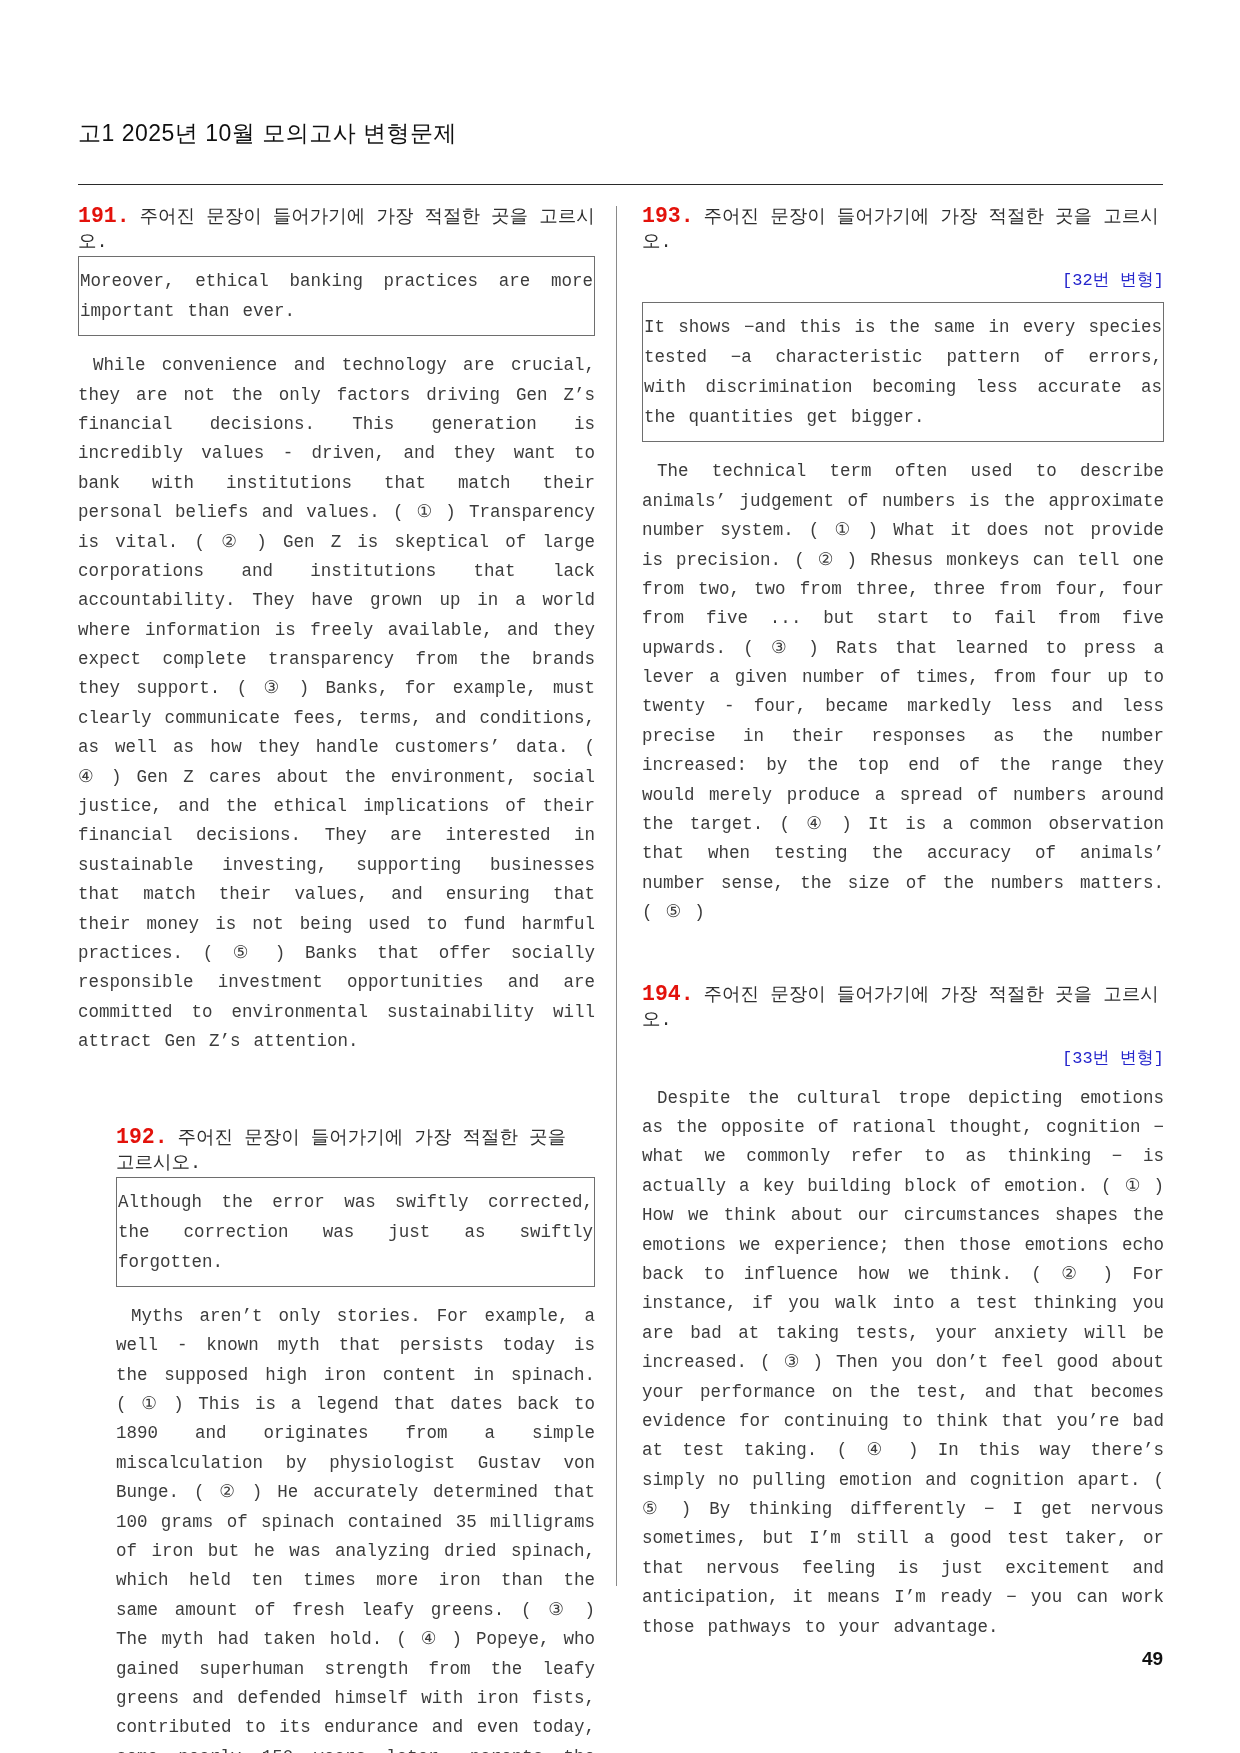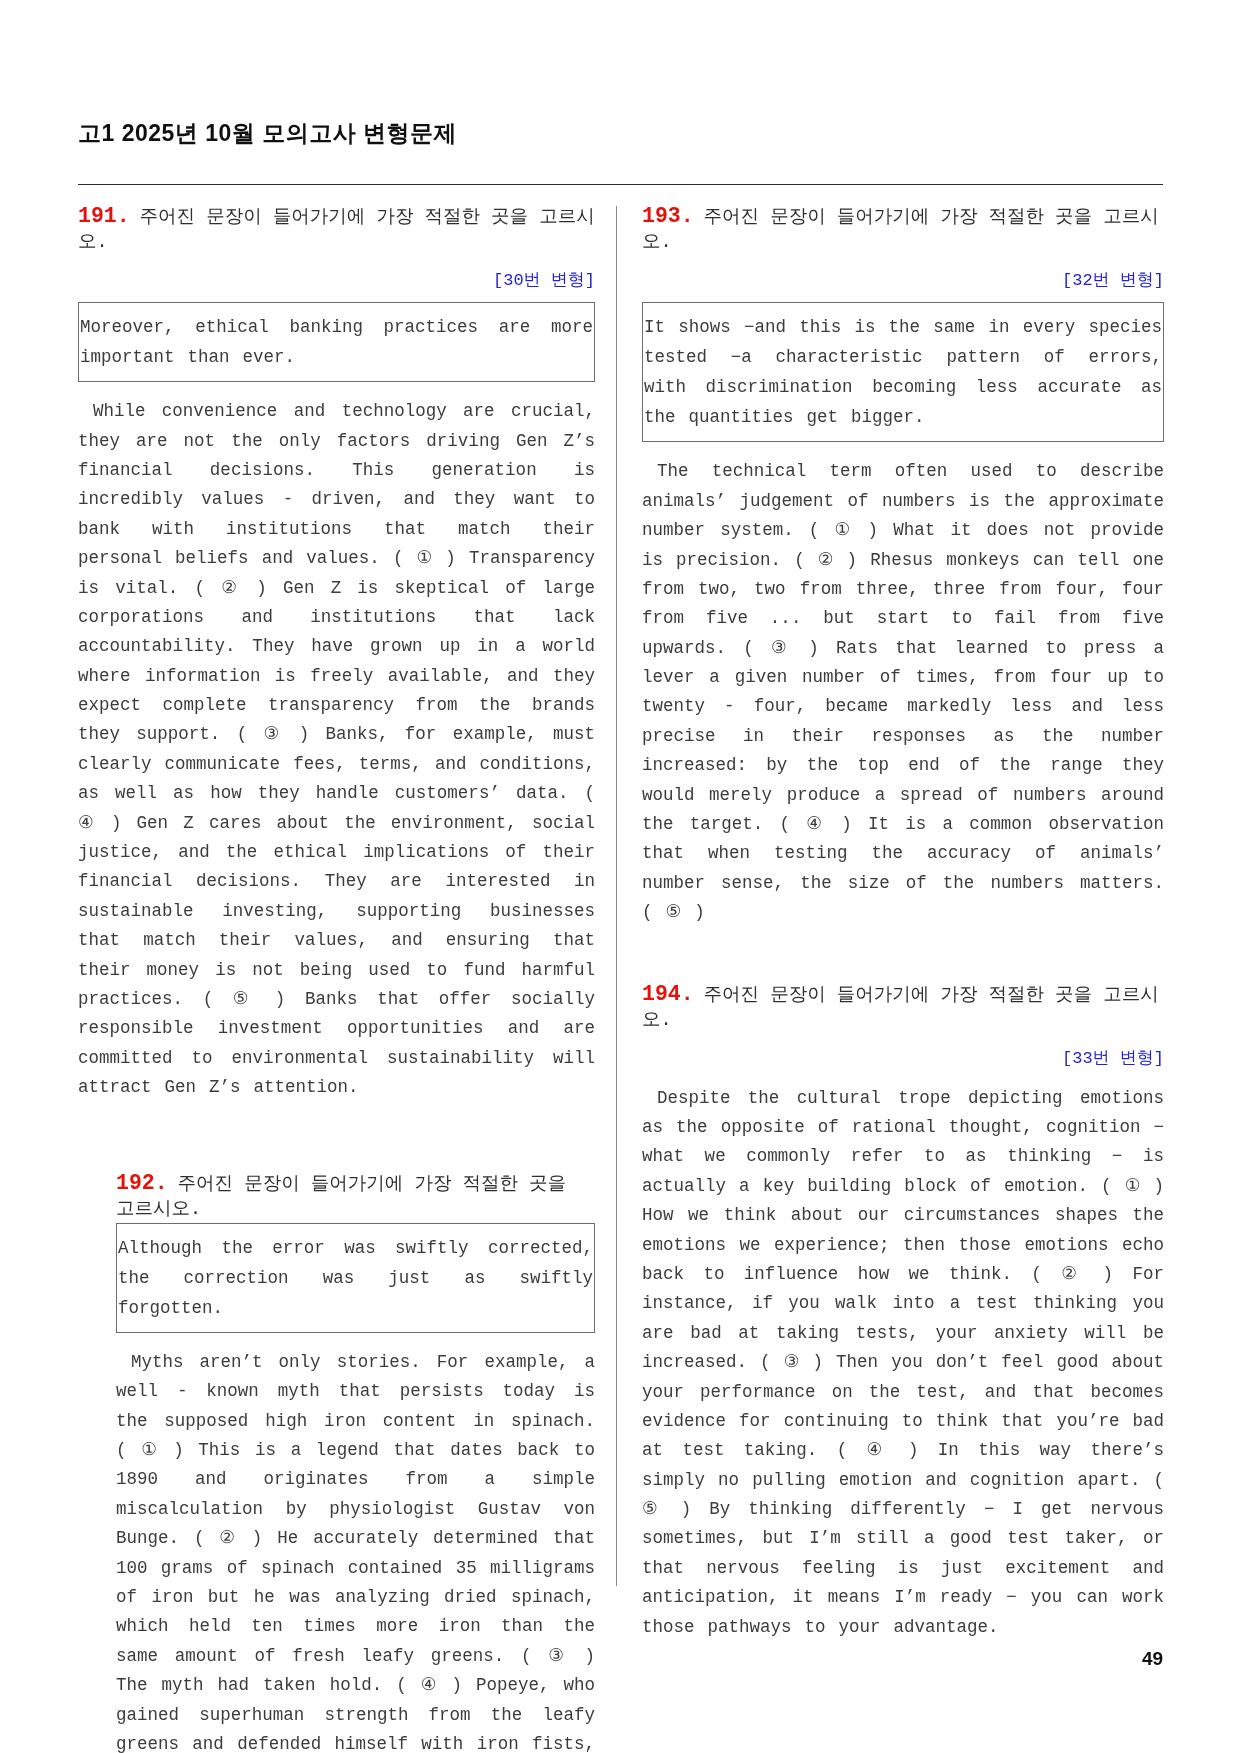--- a/index.html
+++ b/index.html
@@ -17,21 +17,21 @@
     background:#ffffff;
     font-family:"Liberation Serif","DejaVu Serif",serif;
     color:var(--body-text);
     overflow:hidden;
   }
   .doc-title{
     position:absolute;
     left:78px;
     top:118px;
     font-family:"Liberation Sans","DejaVu Sans",sans-serif;
-    font-weight:700;
+    font-weight:400;
     font-size:23px;
     letter-spacing:0.5px;
     color:#101010;
     white-space:nowrap;
   }
   .header-rule{
     position:absolute;
     left:78px;
     width:1085px;
     top:184px;
@@ -115,21 +115,20 @@
   <div class="col-divider"></div>
 
   <div class="columns">
 
     <div class="col left">
 
       <section class="question">
         <div class="q-header">
           <span class="q-num">191.</span><span class="q-instruction">주어진 문장이 들어가기에 가장 적절한 곳을 고르시오.</span>
         </div>
-        <div class="q-tag">[30번 변형]</div>
         <div class="q-box">Moreover, ethical banking practices are more important than ever.</div>
         <p class="q-passage">While convenience and technology are crucial, they are not the only factors driving Gen Z’s financial decisions. This generation is incredibly values - driven, and they want to bank with institutions that match their personal beliefs and values. ( ① ) Transparency is vital. ( ② ) Gen Z is skeptical of large corporations and institutions that lack accountability. They have grown up in a world where information is freely available, and they expect complete transparency from the brands they support. ( ③ ) Banks, for example, must clearly communicate fees, terms, and conditions, as well as how they handle customers’ data. ( ④ ) Gen Z cares about the environment, social justice, and the ethical implications of their financial decisions. They are interested in sustainable investing, supporting businesses that match their values, and ensuring that their money is not being used to fund harmful practices. ( ⑤ ) Banks that offer socially responsible investment opportunities and are committed to environmental sustainability will attract Gen Z’s attention.</p>
       </section>
 
       <section class="question">
         <div class="q-header">
           <span class="q-num">192.</span><span class="q-instruction">주어진 문장이 들어가기에 가장 적절한 곳을 고르시오.</span>
         </div>
         <div class="q-box">Although the error was swiftly corrected, the correction was just as swiftly forgotten.</div>
         <p class="q-passage">Myths aren’t only stories. For example, a well - known myth that persists today is the supposed high iron content in spinach. ( ① ) This is a legend that dates back to 1890 and originates from a simple miscalculation by physiologist Gustav von Bunge. ( ② ) He accurately determined that 100 grams of spinach contained 35 milligrams of iron but he was analyzing dried spinach, which held ten times more iron than the same amount of fresh leafy greens. ( ③ ) The myth had taken hold. ( ④ ) Popeye, who gained superhuman strength from the leafy greens and defended himself with iron fists, contributed to its endurance and even today, some nearly 150 years later, parents the world over use this tale to try to persuade their children into eating the healthy vegetable. ( ⑤ )</p>

